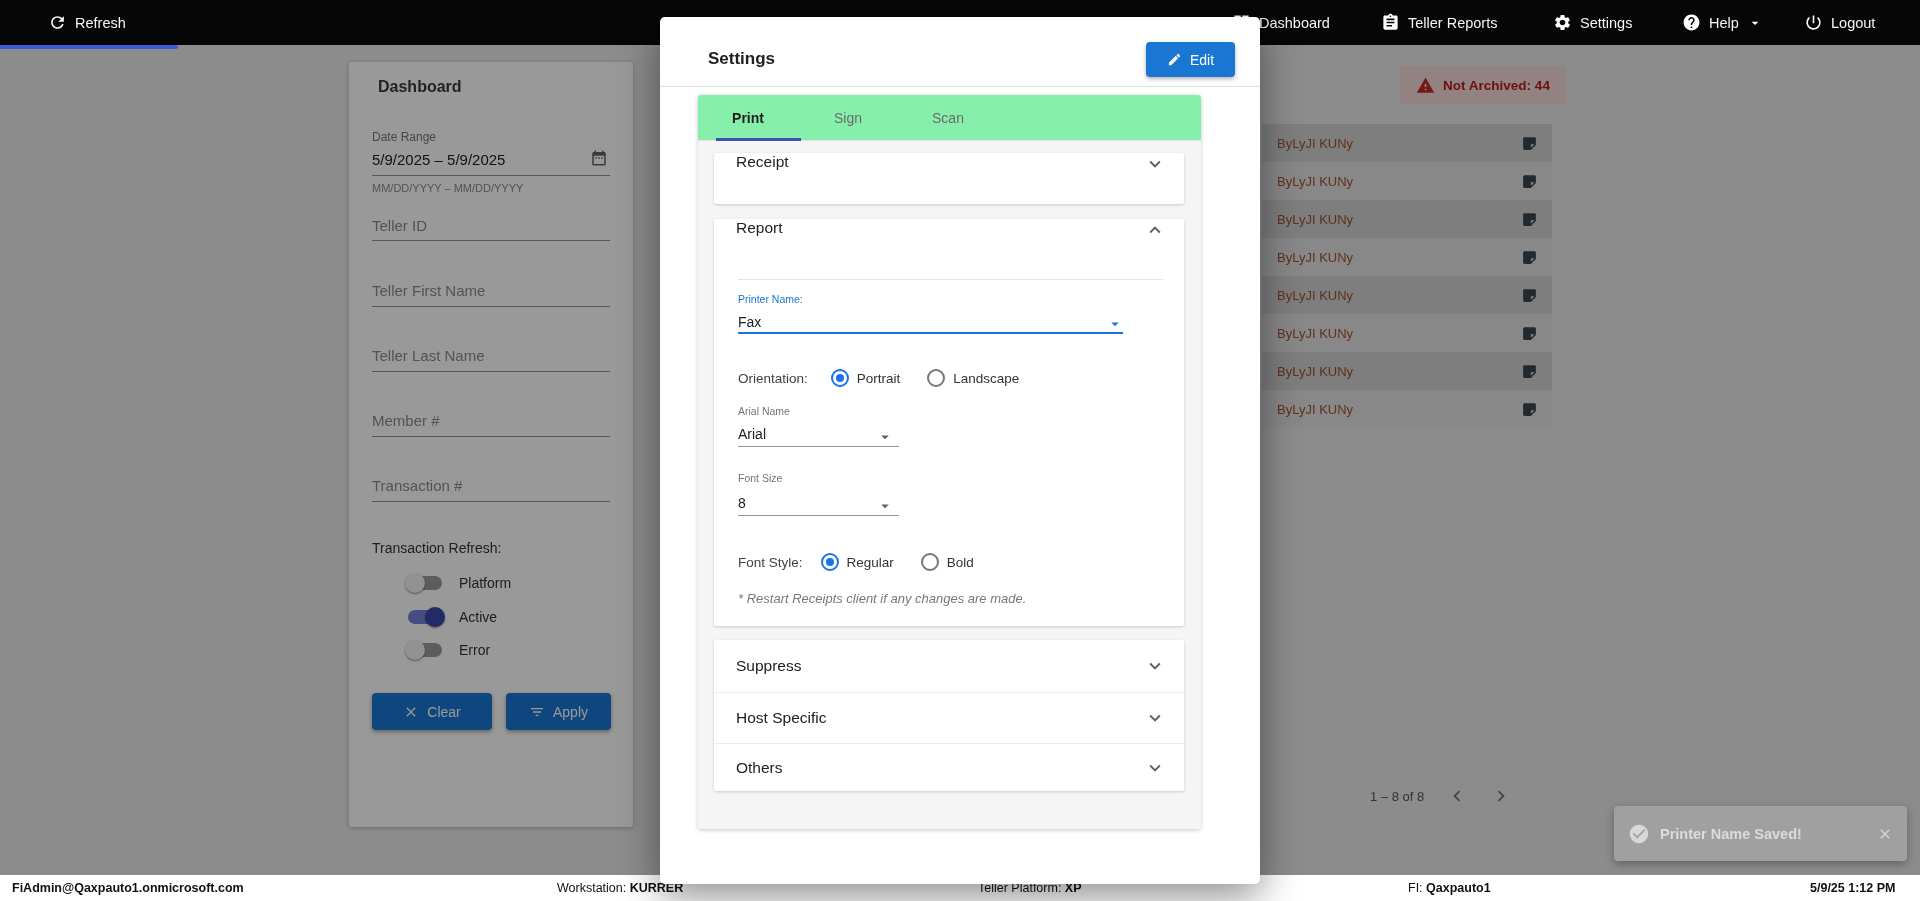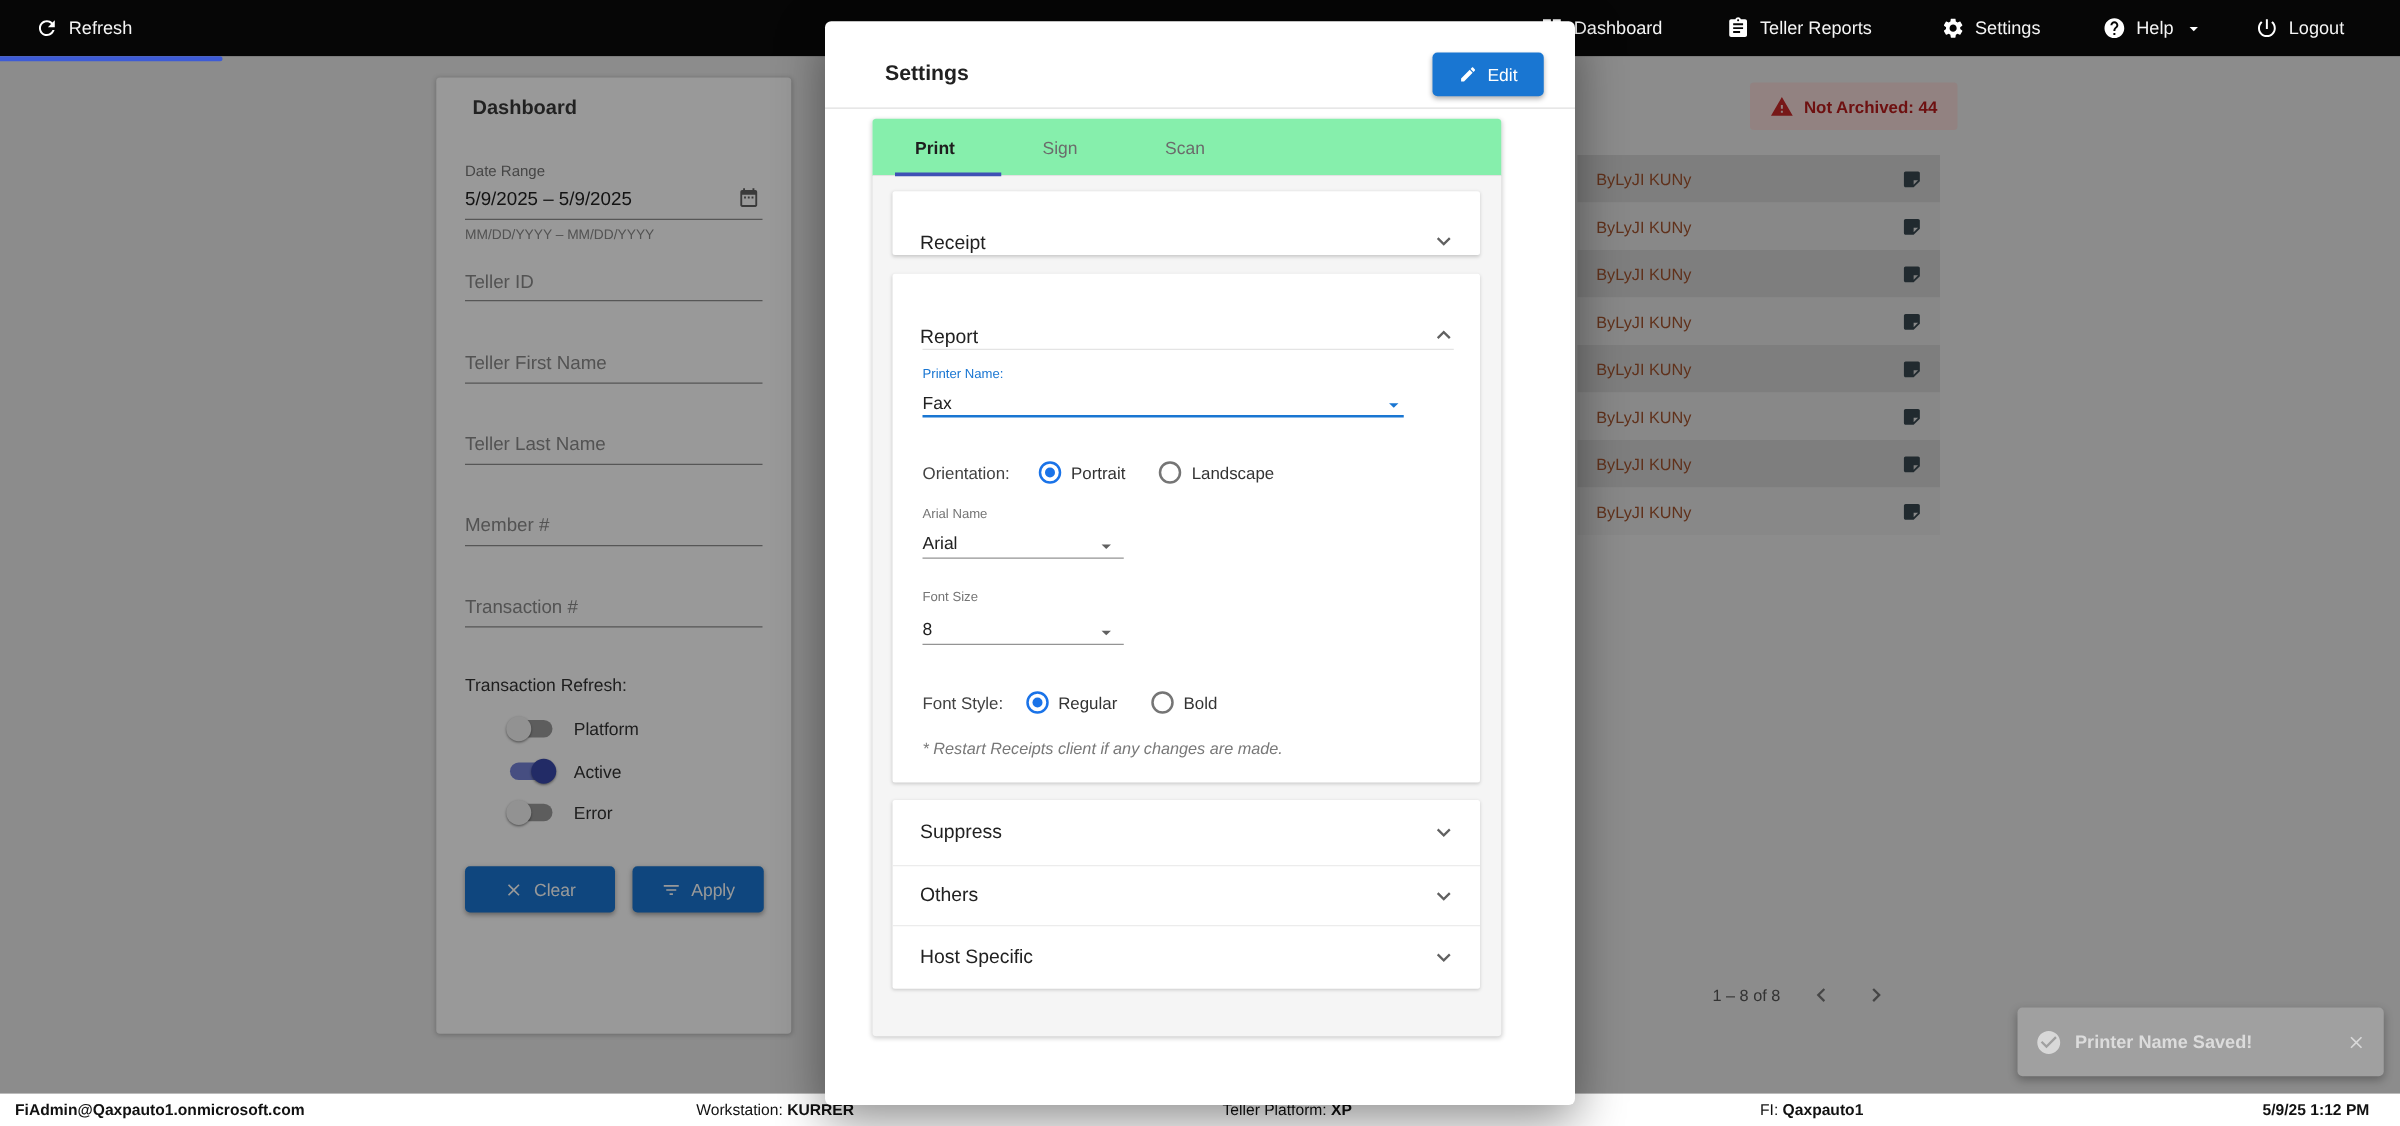--- a/index.html
+++ b/index.html
@@ -82,21 +82,21 @@
   .inner-card { position:absolute; left:38px; top:78px; width:503px; height:734px; background:#f5f5f5;
                 box-shadow:0 1px 4px rgba(0,0,0,.22); border-radius:3px; }
   .tabbar { position:absolute; left:0; top:0; width:503px; height:46px; background:#86efac; border-bottom:1px solid #e2e2e2;
             display:flex; border-radius:3px 3px 0 0; }
   .tab { width:100px; height:46px; display:flex; align-items:center; justify-content:center;
          font-size:14px; color:#6b6b6b; cursor:pointer; }
   .tab.active { color:#1e1e1e; font-weight:bold; }
   .tab-underline { position:absolute; left:18px; top:43px; width:85px; height:3px; background:#3f51b5; }
 
   .acc { position:absolute; left:16px; width:470px; background:#fff; box-shadow:0 1px 3px rgba(0,0,0,.18); border-radius:2px; }
-  .acc-head { display:flex; align-items:flex-end; padding:0 18px 0 22px; cursor:pointer; }
+  .acc-head { display:flex; align-items:flex-start; padding:0 18px 0 22px; cursor:pointer; }
   .acc-head .acc-label { font-size:15.5px; color:#212121; flex:1; }
   .acc-head svg { fill:#616161; }
 
   .group-row { display:flex; align-items:center; padding:0 18px 0 22px; cursor:pointer; }
   .group-row + .group-row { border-top:1px solid #ececec; }
   .group-row .acc-label { font-size:15.5px; color:#212121; flex:1; }
   .group-row svg { fill:#616161; }
 
   
   .rp-divider { position:absolute; left:24px; top:60px; width:425px; height:1px; background:#e4e4e4; }
@@ -296,21 +296,21 @@
     </span>
   <span class="toast-msg">Printer Name Saved!</span>
   <span>
       <svg width="16" height="16" viewBox="0 0 24 24">
         <path d="M19 6.41L17.59 5 12 10.59 6.41 5 5 6.41 10.59 12 5 17.59 6.41 19 12 13.41 17.59 19 19 17.59 13.41 12z"></path>
       </svg>
     </span>
 </div>
 
 <div class="topbar">
-  <div class="nav-item" style="left:28px;">
+  <div class="nav-item" style="left:48px;">
     <span>
         <svg width="19" height="19" viewBox="0 0 24 24">
           <path d="M17.65 6.35C16.2 4.9 14.21 4 12 4c-4.42 0-7.99 3.58-7.99 8s3.57 8 7.99 8c3.73 0 6.84-2.55 7.73-6h-2.08c-.82 2.33-3.04 4-5.65 4-3.31 0-6-2.69-6-6s2.69-6 6-6c1.66 0 3.14.69 4.22 1.78L13 11h7V4l-2.35 2.35z"></path>
         </svg>
       </span>
     <span>Refresh</span>
   </div>
 
   <div class="nav-item" style="left:1232px;">
     <span>
@@ -451,30 +451,30 @@
 
     <div class="acc" style="top:545px; height:151px;">
       <div class="group-row" style="height:52px;">
         <span class="acc-label">Suppress</span>
         <span>
             <svg width="22" height="22" viewBox="0 0 24 24">
               <path d="M16.59 8.59L12 13.17 7.41 8.59 6 10l6 6 6-6z"></path>
             </svg>
           </span>
       </div>
-      <div class="group-row" style="height:48px;">
-        <span class="acc-label">Others</span>
+      <div class="group-row" style="height:51px;">
+        <span class="acc-label">Host Specific</span>
         <span>
             <svg width="22" height="22" viewBox="0 0 24 24">
               <path d="M16.59 8.59L12 13.17 7.41 8.59 6 10l6 6 6-6z"></path>
             </svg>
           </span>
       </div>
-      <div class="group-row" style="height:51px;">
-        <span class="acc-label">Host Specific</span>
+      <div class="group-row" style="height:48px;">
+        <span class="acc-label">Others</span>
         <span>
             <svg width="22" height="22" viewBox="0 0 24 24">
               <path d="M16.59 8.59L12 13.17 7.41 8.59 6 10l6 6 6-6z"></path>
             </svg>
           </span>
       </div>
     </div>
 
   </div>
 </div>

